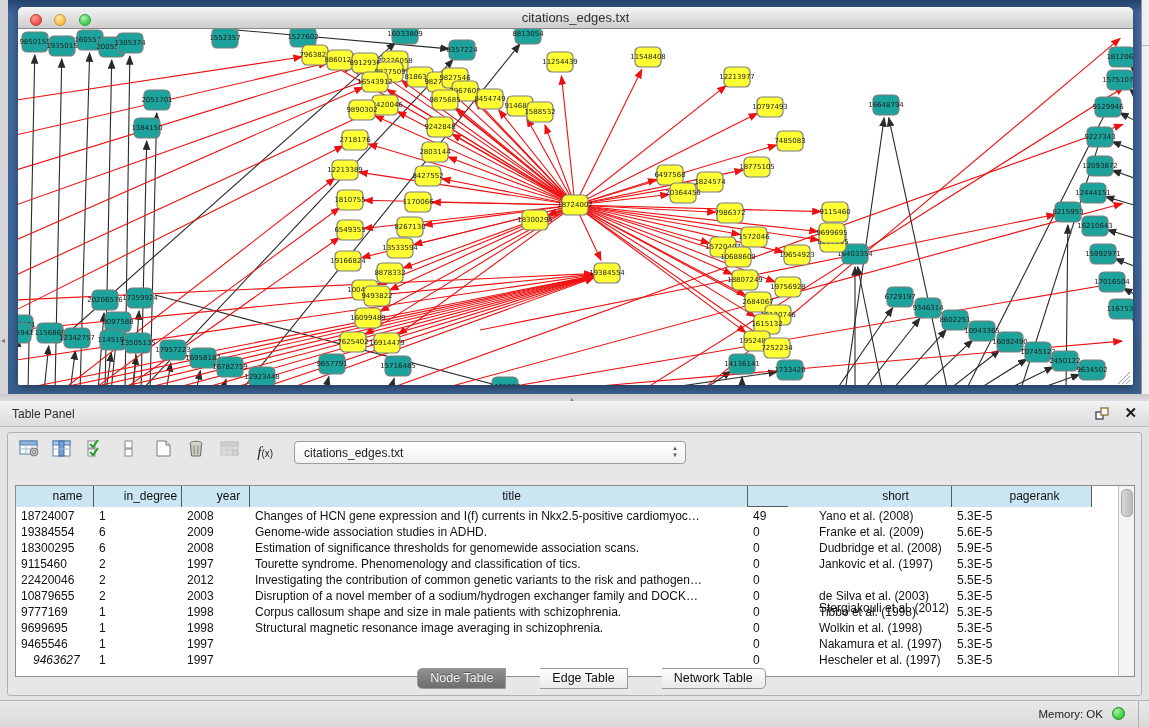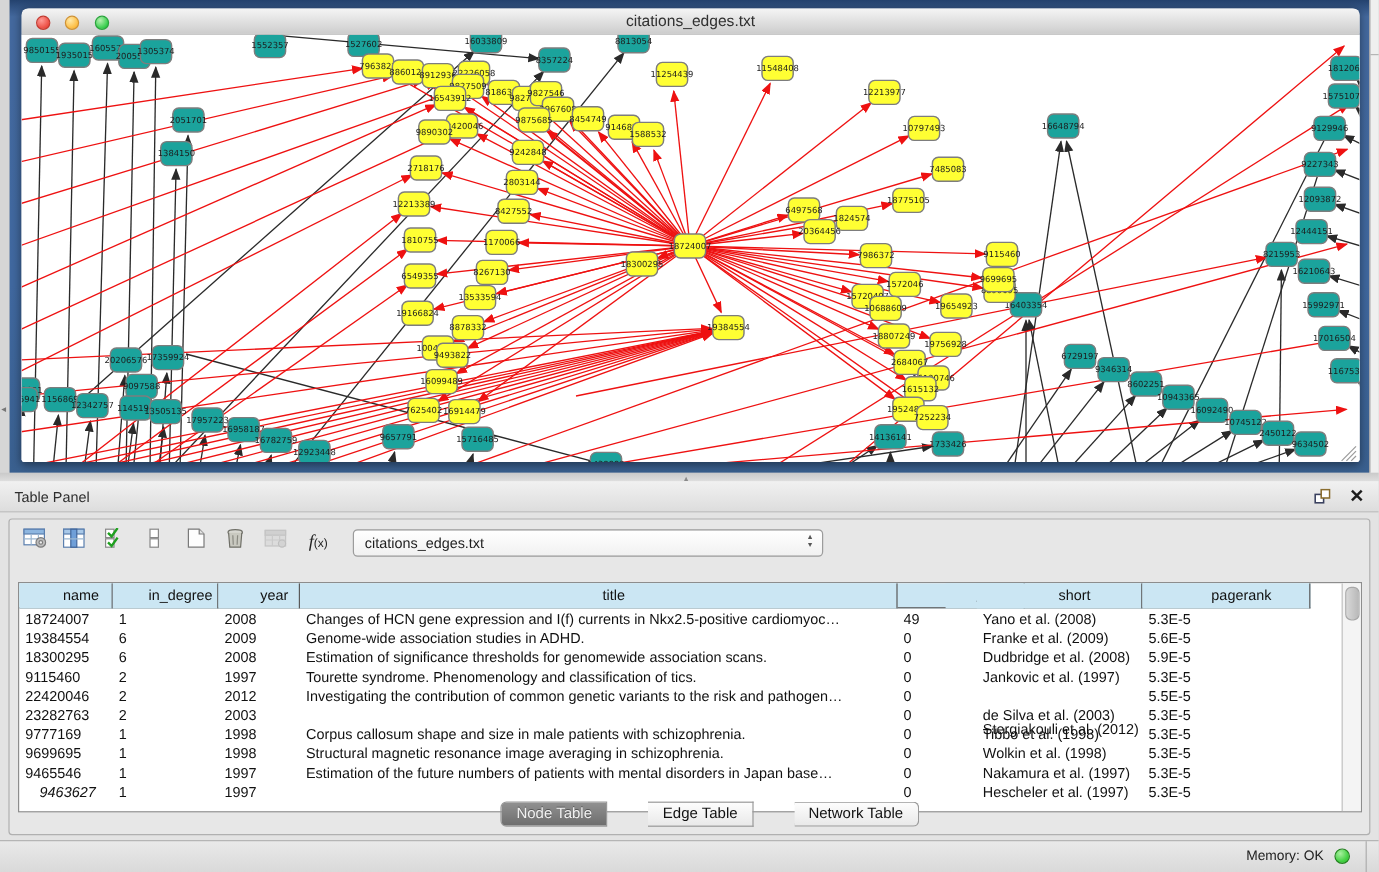--- a/index.html
+++ b/index.html
@@ -609,23 +609,24 @@
             <div class="trow" style="top: 86px;">
               <div class="td" style="left: 5px; width: 70px;">22420046</div>
               <div class="td" style="left: 83px; width: 80px;">2</div>
               <div class="td" style="left: 171px; width: 60px;">2012</div>
               <div class="td" style="left: 239px; width: 490px;">Investigating the contribution of common genetic variants to the risk and pathogen…</div>
               <div class="td" style="left: 737px; width: 58px;">0</div>
               <div class="td" style="left: 803px; width: 130px; margin-top: 28px;">Stergiakouli et al. (2012)</div>
               <div class="td" style="left: 941px; width: 132px;">5.5E-5</div>
             </div>
             <div class="trow" style="top: 102px;">
-              <div class="td" style="left: 5px; width: 70px;">23282763</div>
+              <div class="td" style="left: 5px; width: 70px;">10879655</div>
               <div class="td" style="left: 83px; width: 80px;">2</div>
               <div class="td" style="left: 171px; width: 60px;">2003</div>
+              <div class="td" style="left: 239px; width: 490px;">Disruption of a novel member of a sodium/hydrogen exchanger family and DOCK…</div>
               <div class="td" style="left: 737px; width: 58px;">0</div>
               <div class="td" style="left: 803px; width: 130px;">de Silva et al. (2003)</div>
               <div class="td" style="left: 941px; width: 132px;">5.3E-5</div>
             </div>
             <div class="trow" style="top: 118px;">
               <div class="td" style="left: 5px; width: 70px;">9777169</div>
               <div class="td" style="left: 83px; width: 80px;">1</div>
               <div class="td" style="left: 171px; width: 60px;">1998</div>
               <div class="td" style="left: 239px; width: 490px;">Corpus callosum shape and size in male patients with schizophrenia.</div>
               <div class="td" style="left: 737px; width: 58px;">0</div>
@@ -638,21 +639,20 @@
               <div class="td" style="left: 171px; width: 60px;">1998</div>
               <div class="td" style="left: 239px; width: 490px;">Structural magnetic resonance image averaging in schizophrenia.</div>
               <div class="td" style="left: 737px; width: 58px;">0</div>
               <div class="td" style="left: 803px; width: 130px;">Wolkin et al. (1998)</div>
               <div class="td" style="left: 941px; width: 132px;">5.3E-5</div>
             </div>
             <div class="trow" style="top: 150px;">
               <div class="td" style="left: 5px; width: 70px;">9465546</div>
               <div class="td" style="left: 83px; width: 80px;">1</div>
               <div class="td" style="left: 171px; width: 60px;">1997</div>
-              <div class="td" style="left: 239px; width: 490px;">Estimation of the future numbers of patients with mental disorders in Japan base…</div>
               <div class="td" style="left: 737px; width: 58px;">0</div>
               <div class="td" style="left: 803px; width: 130px;">Nakamura et al. (1997)</div>
               <div class="td" style="left: 941px; width: 132px;">5.3E-5</div>
             </div>
             <div class="trow" style="top: 166px;">
               <div class="td" style="left: 17px; width: 70px; font-style: italic;">9463627</div>
               <div class="td" style="left: 83px; width: 80px;">1</div>
               <div class="td" style="left: 171px; width: 60px;">1997</div>
               <div class="td" style="left: 737px; width: 58px;">0</div>
               <div class="td" style="left: 803px; width: 130px;">Hescheler et al. (1997)</div>

